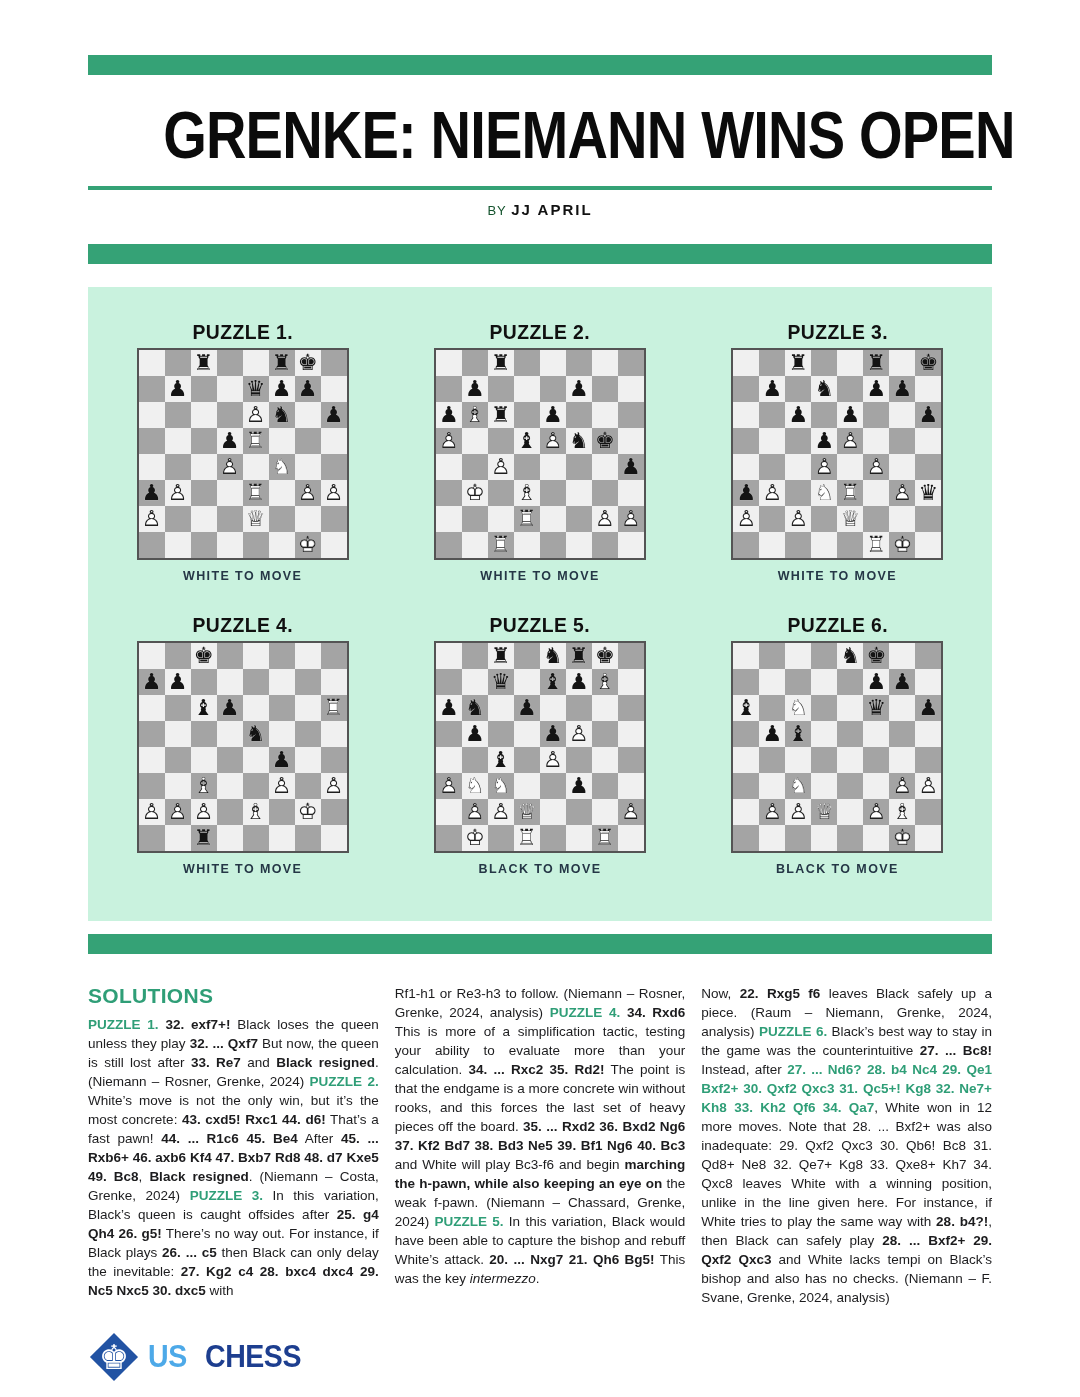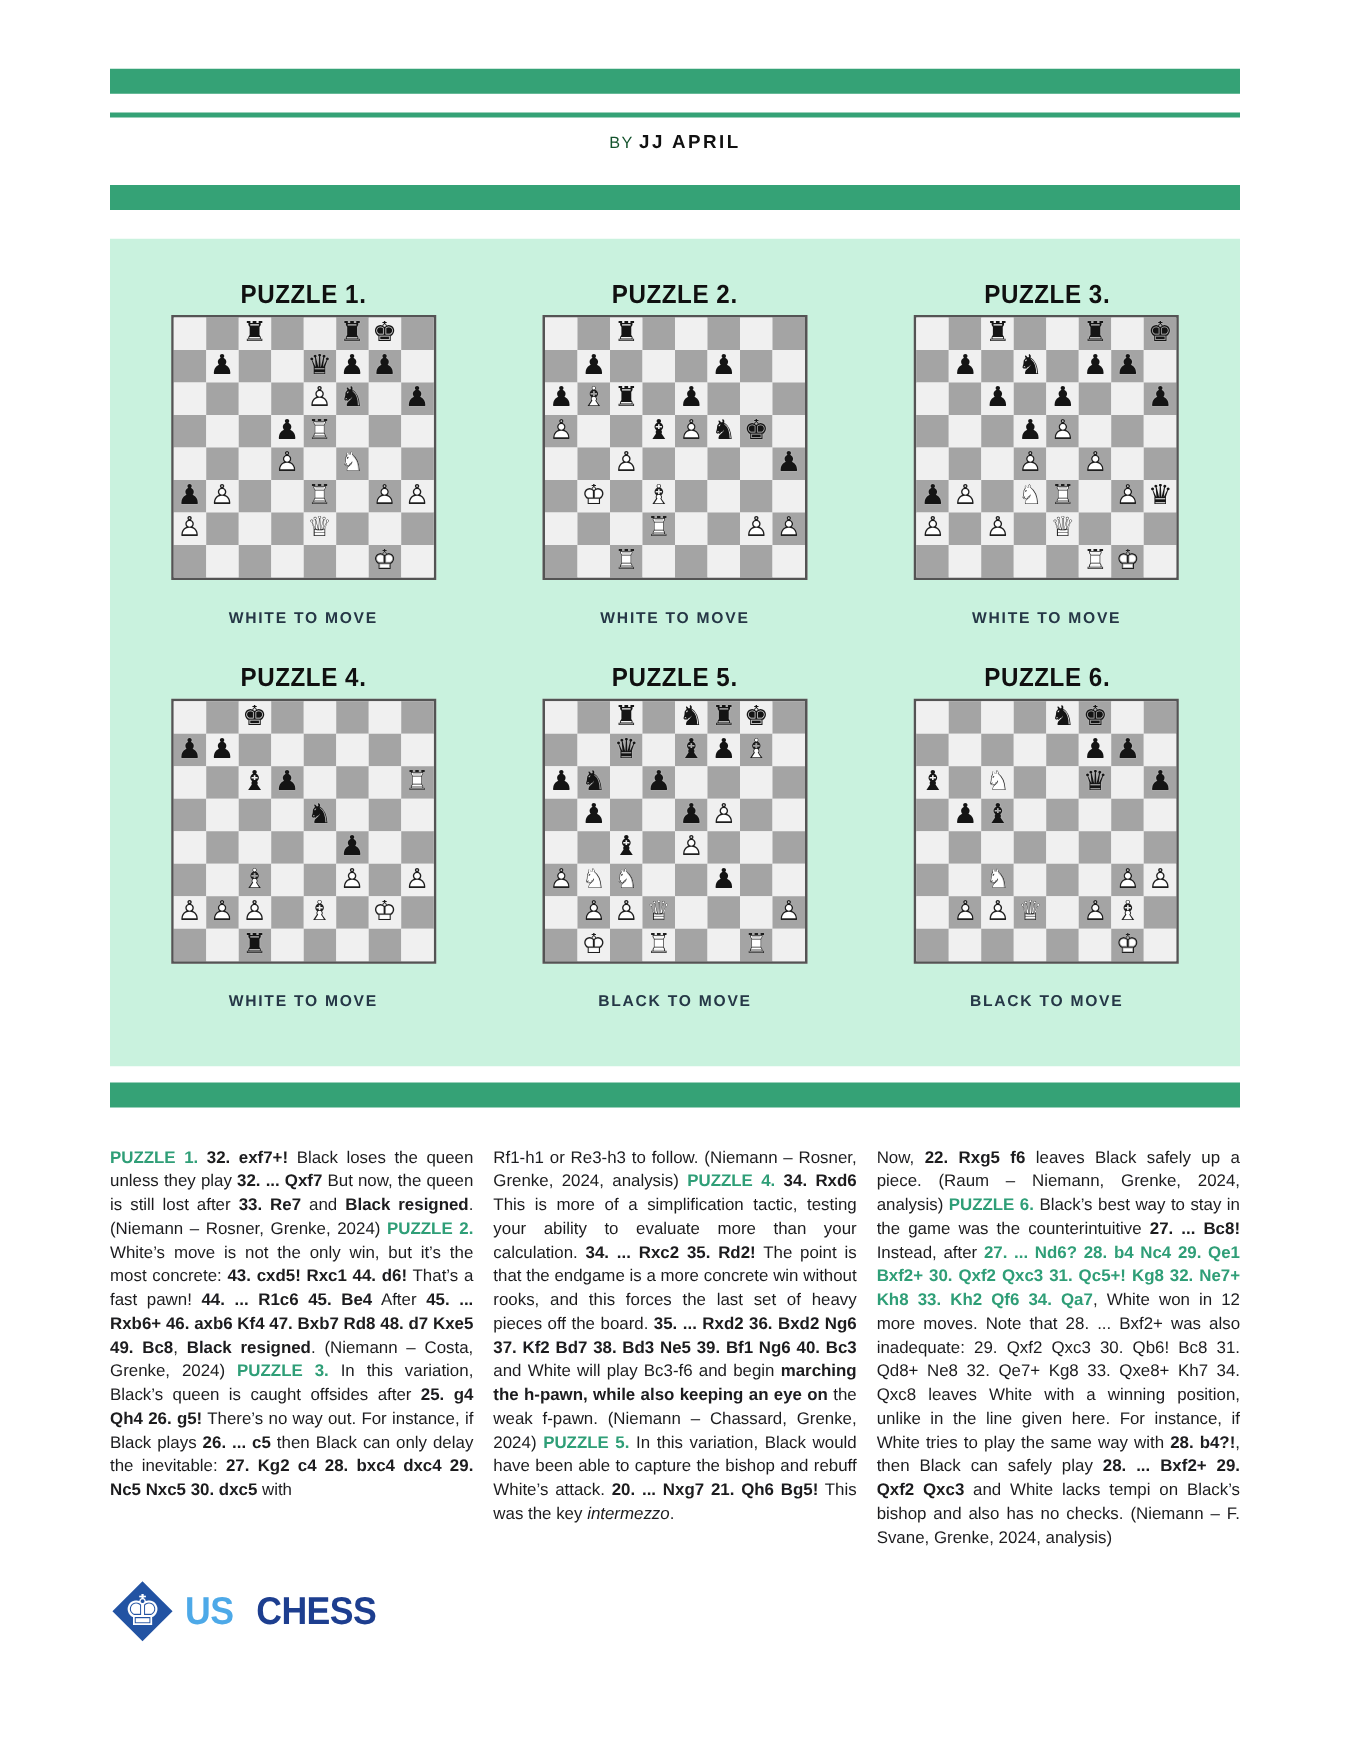--- a/index.html
+++ b/index.html
@@ -38,21 +38,21 @@
   .board { display:grid; grid-template-columns:repeat(8,26px); grid-template-rows:repeat(8,26px);
        border:2px solid #545454; background:#f0f0f0; }
   .square { position:relative; width:26px; height:26px; }
   .square.light { background:#f0f0f0; }
   .square.dark  { background:#a4a4a4; }
   .pc { position:absolute; inset:0; display:flex; align-items:center; justify-content:center;
         font-family:"DejaVu Sans", sans-serif; font-size:22px; line-height:1; }
   .pc-fill.w { color:#ffffff; }
   .pc-line   { color:#1e1e1e; }
   .pc-fill.bl { color:#141414; text-shadow:0 0 1px rgba(250,250,250,0.65); }
-  .caption { margin-top:23px; height:15px; line-height:15px; font-size:12.5px; font-weight:700;
+  .caption { margin-top:9px; height:15px; line-height:15px; font-size:12.5px; font-weight:700;
        letter-spacing:1.4px; color:#253746; text-align:center; }
 
   .bar3 { margin-top:13px; }
 
   .solutions { margin-top:30px; display:flex; gap:16px; min-height:258px; }
   .sol-col { width:291px; text-align:justify; font-size:13.5px; line-height:19px; color:#1c1c1e; }
   .sol-heading { font-size:21px; font-weight:700; color:#2f9e77; letter-spacing:0.3px;
        margin-bottom:7px; line-height:24px; text-align:left; }
   .seg-b { font-weight:700; }
   .seg-g { font-weight:700; color:#2f9e77; }
@@ -71,20 +71,23 @@
   .logo-us { color:#4da9e8; }
   .logo-chess { color:#1d3e8f; margin-left:7px; }
 </style>
 </head>
 <body>
 
 <div class="page">
 
   <div class="bar"></div>
 
+  <h1 class="title">
+    <span class="cond">GRENKE: NIEMANN WINS OPEN</span>
+  </h1>
 
   <div class="rule"></div>
 
 
   <div class="byline">
     <span class="by-prefix">BY</span>
     <span class="by-name">JJ APRIL</span>
   </div>
 
   <div class="bar bar2"></div>
@@ -836,20 +839,21 @@
           </div>
           <div class="caption">BLACK TO MOVE</div>
         </div>
       </div>
   </section>
 
   <div class="bar bar3"></div>
 
   <section class="solutions" id="solutions">
       <div class="sol-col">
+        <div class="sol-heading">SOLUTIONS</div>
         <p><span class="seg-g">PUZZLE 1.</span><span> </span><span class="seg-b">32. exf7+!</span><span> Black loses the queen unless they play </span><span class="seg-b">32. ... Qxf7</span><span> But now, the queen is still lost after </span><span class="seg-b">33. Re7</span><span> and </span><span class="seg-b">Black resigned</span><span>. (Niemann – Rosner, Grenke, 2024) </span><span class="seg-g">PUZZLE 2.</span><span> White’s move is not the only win, but it’s the most concrete: </span><span class="seg-b">43. cxd5! Rxc1 44. d6!</span><span> That’s a fast pawn! </span><span class="seg-b">44. ... R1c6 45. Be4</span><span> After </span><span class="seg-b">45. ... Rxb6+ 46. axb6 Kf4 47. Bxb7 Rd8 48. d7 Kxe5 49. Bc8</span><span>, </span><span class="seg-b">Black resigned</span><span>. (Niemann – Costa, Grenke, 2024) </span><span class="seg-g">PUZZLE 3.</span><span> In this variation, Black’s queen is caught offsides after </span><span class="seg-b">25. g4 Qh4 26. g5!</span><span> There’s no way out. For instance, if Black plays </span><span class="seg-b">26. ... c5</span><span> then Black can only delay the inevitable: </span><span class="seg-b">27. Kg2 c4 28. bxc4 dxc4 29. Nc5 Nxc5 30. dxc5</span><span> with</span></p>
       </div>
       <div class="sol-col">
         <p><span>Rf1-h1 or Re3-h3 to follow. (Niemann – Rosner, Grenke, 2024, analysis) </span><span class="seg-g">PUZZLE 4.</span><span> </span><span class="seg-b">34. Rxd6</span><span> This is more of a simplification tactic, testing your ability to evaluate more than your calculation. </span><span class="seg-b">34. ... Rxc2 35. Rd2!</span><span> The point is that the endgame is a more concrete win without rooks, and this forces the last set of heavy pieces off the board. </span><span class="seg-b">35. ... Rxd2 36. Bxd2 Ng6 37. Kf2 Bd7 38. Bd3 Ne5 39. Bf1 Ng6 40. Bc3</span><span> and White will play Bc3-f6 and begin </span><span class="seg-b">marching the h-pawn, while also keeping an eye on</span><span> the weak f-pawn. (Niemann – Chassard, Grenke, 2024) </span><span class="seg-g">PUZZLE 5.</span><span> In this variation, Black would have been able to capture the bishop and rebuff White’s attack. </span><span class="seg-b">20. ... Nxg7 21. Qh6 Bg5!</span><span> This was the key </span><span class="seg-i">intermezzo</span><span>.</span></p>
       </div>
       <div class="sol-col">
         <p><span>Now, </span><span class="seg-b">22. Rxg5 f6</span><span> leaves Black safely up a piece. (Raum – Niemann, Grenke, 2024, analysis) </span><span class="seg-g">PUZZLE 6.</span><span> Black’s best way to stay in the game was the counterintuitive </span><span class="seg-b">27. ... Bc8!</span><span> Instead, after </span><span class="seg-gb">27. ... Nd6? 28. b4 Nc4 29. Qe1 Bxf2+ 30. Qxf2 Qxc3 31. Qc5+! Kg8 32. Ne7+ Kh8 33. Kh2 Qf6 34. Qa7</span><span>, White won in 12 more moves. Note that 28. ... Bxf2+ was also inadequate: 29. Qxf2 Qxc3 30. Qb6! Bc8 31. Qd8+ Ne8 32. Qe7+ Kg8 33. Qxe8+ Kh7 34. Qxc8 leaves White with a winning position, unlike in the line given here. For instance, if White tries to play the same way with </span><span class="seg-b">28. b4?!</span><span>, then Black can safely play </span><span class="seg-b">28. ... Bxf2+ 29. Qxf2 Qxc3</span><span> and White lacks tempi on Black’s bishop and also has no checks. (Niemann – F. Svane, Grenke, 2024, analysis)</span></p>
       </div>
     </section>
 

